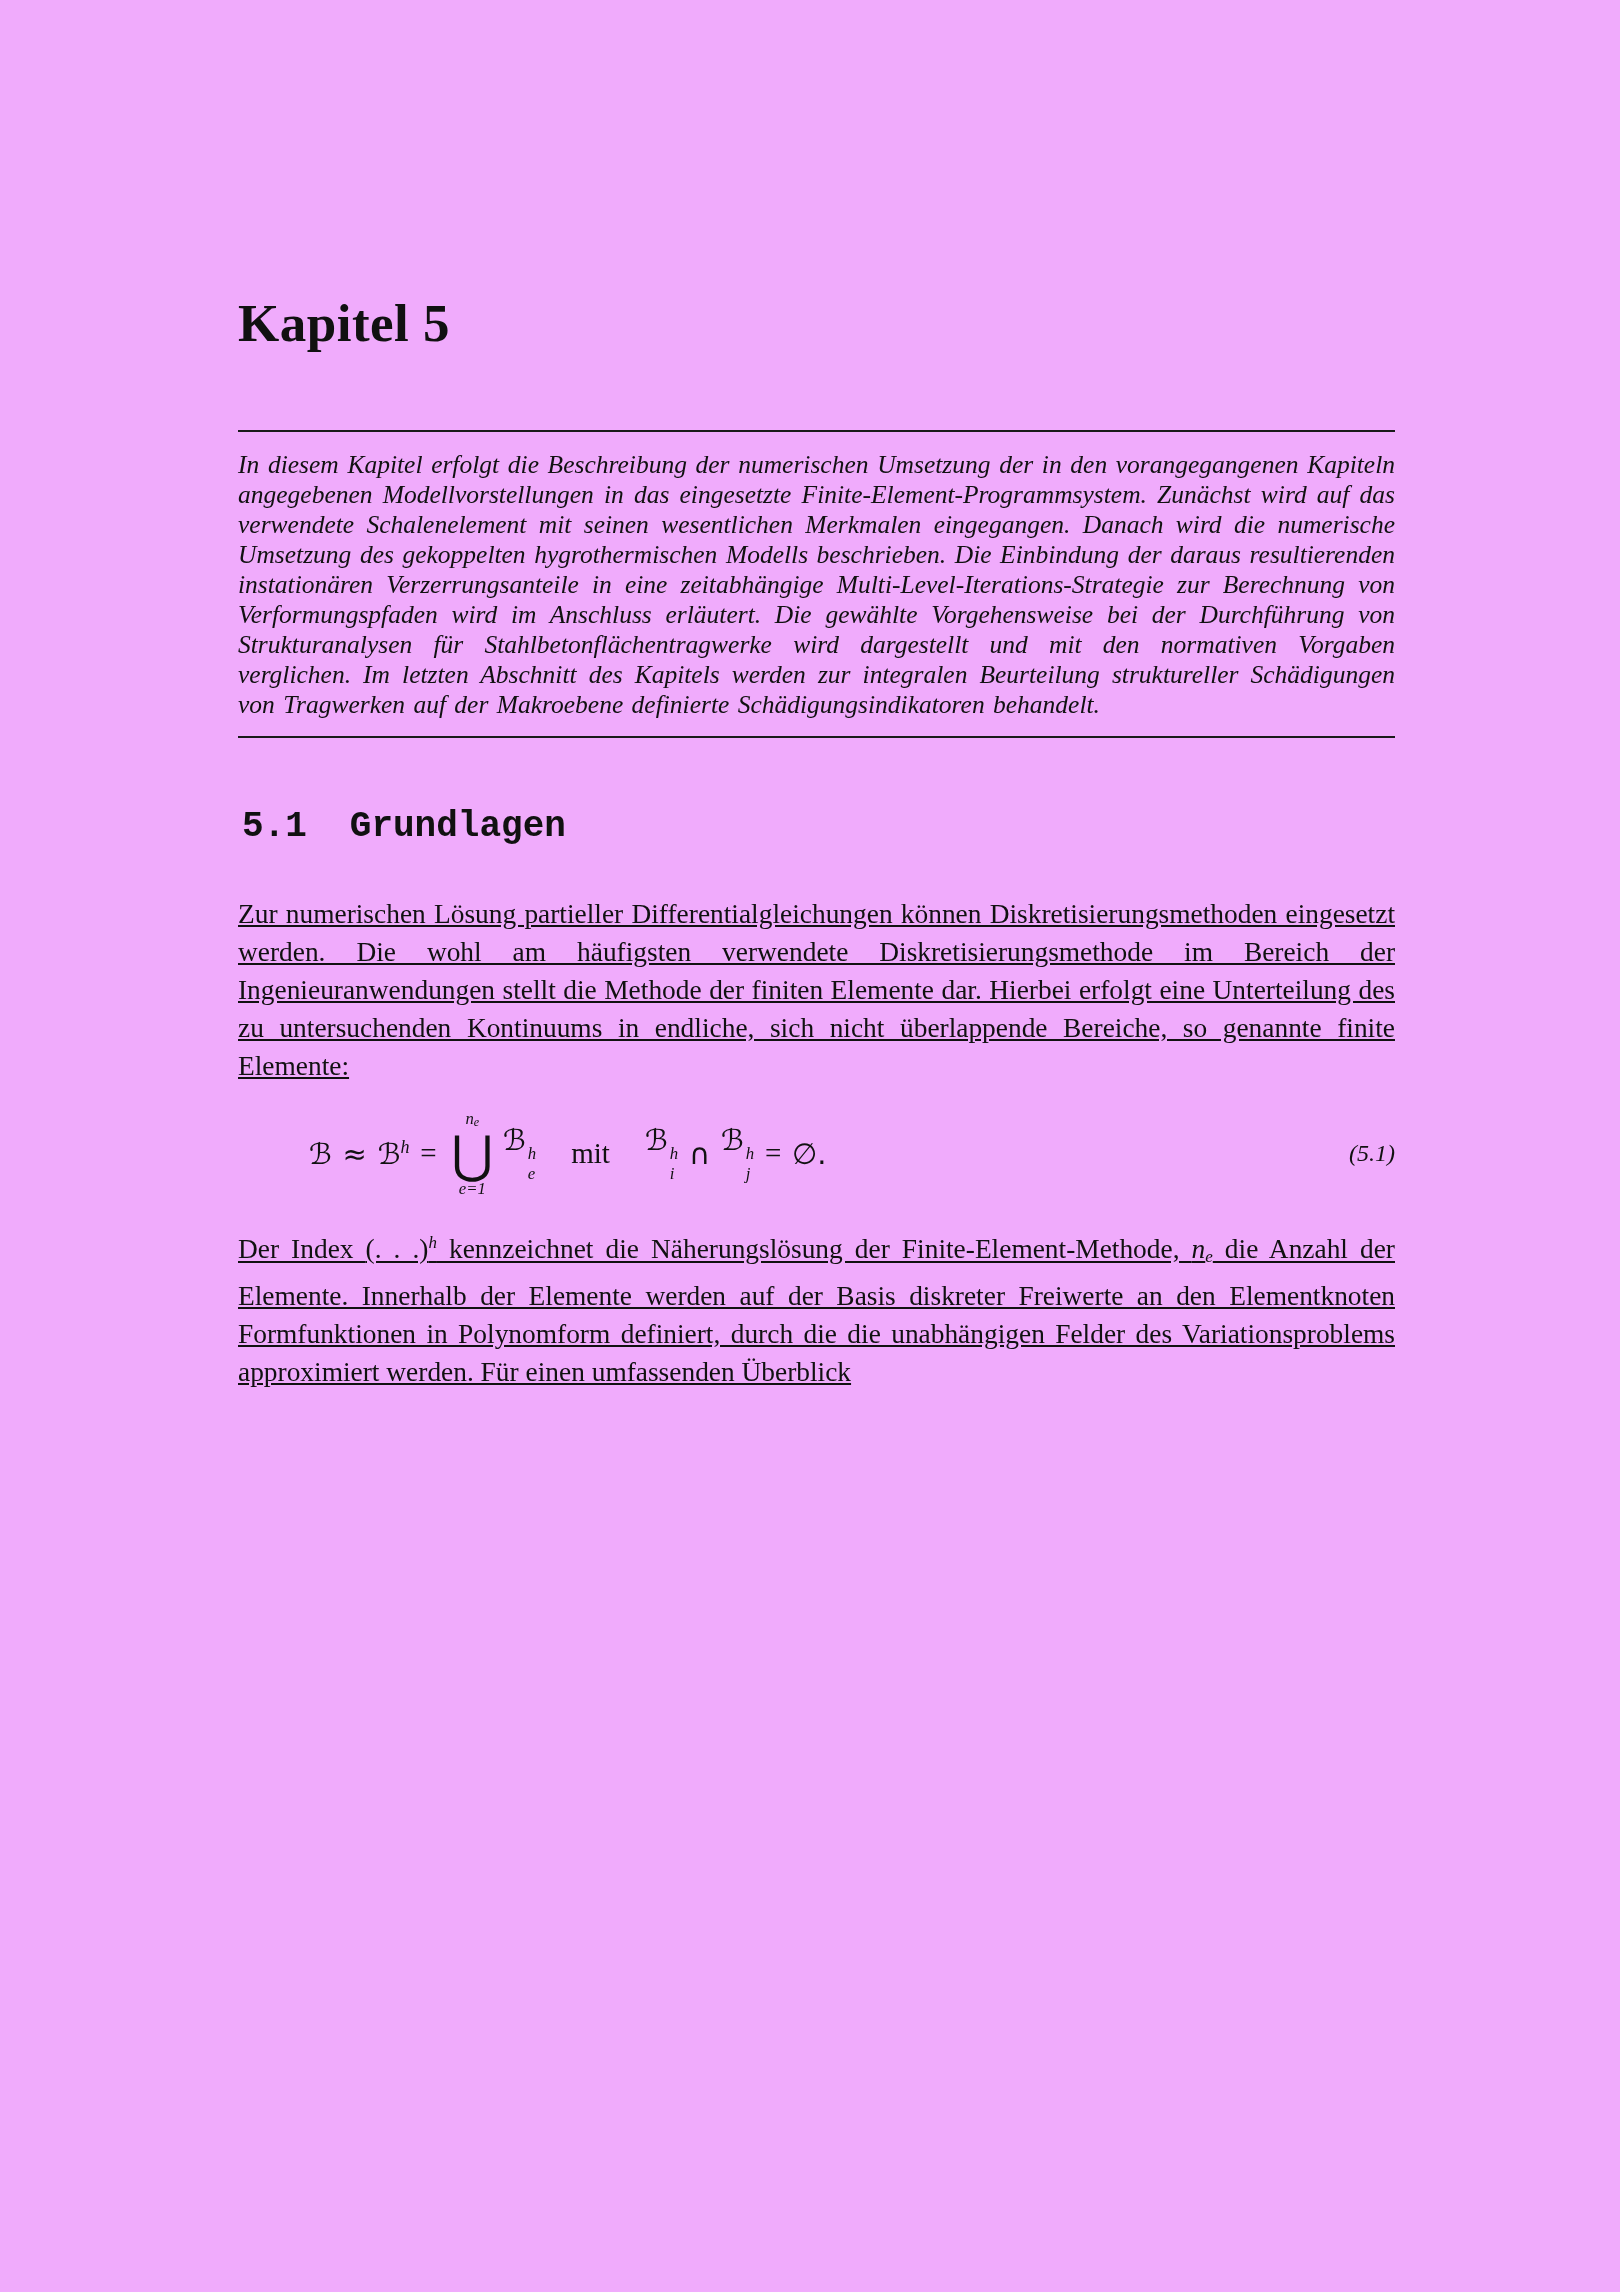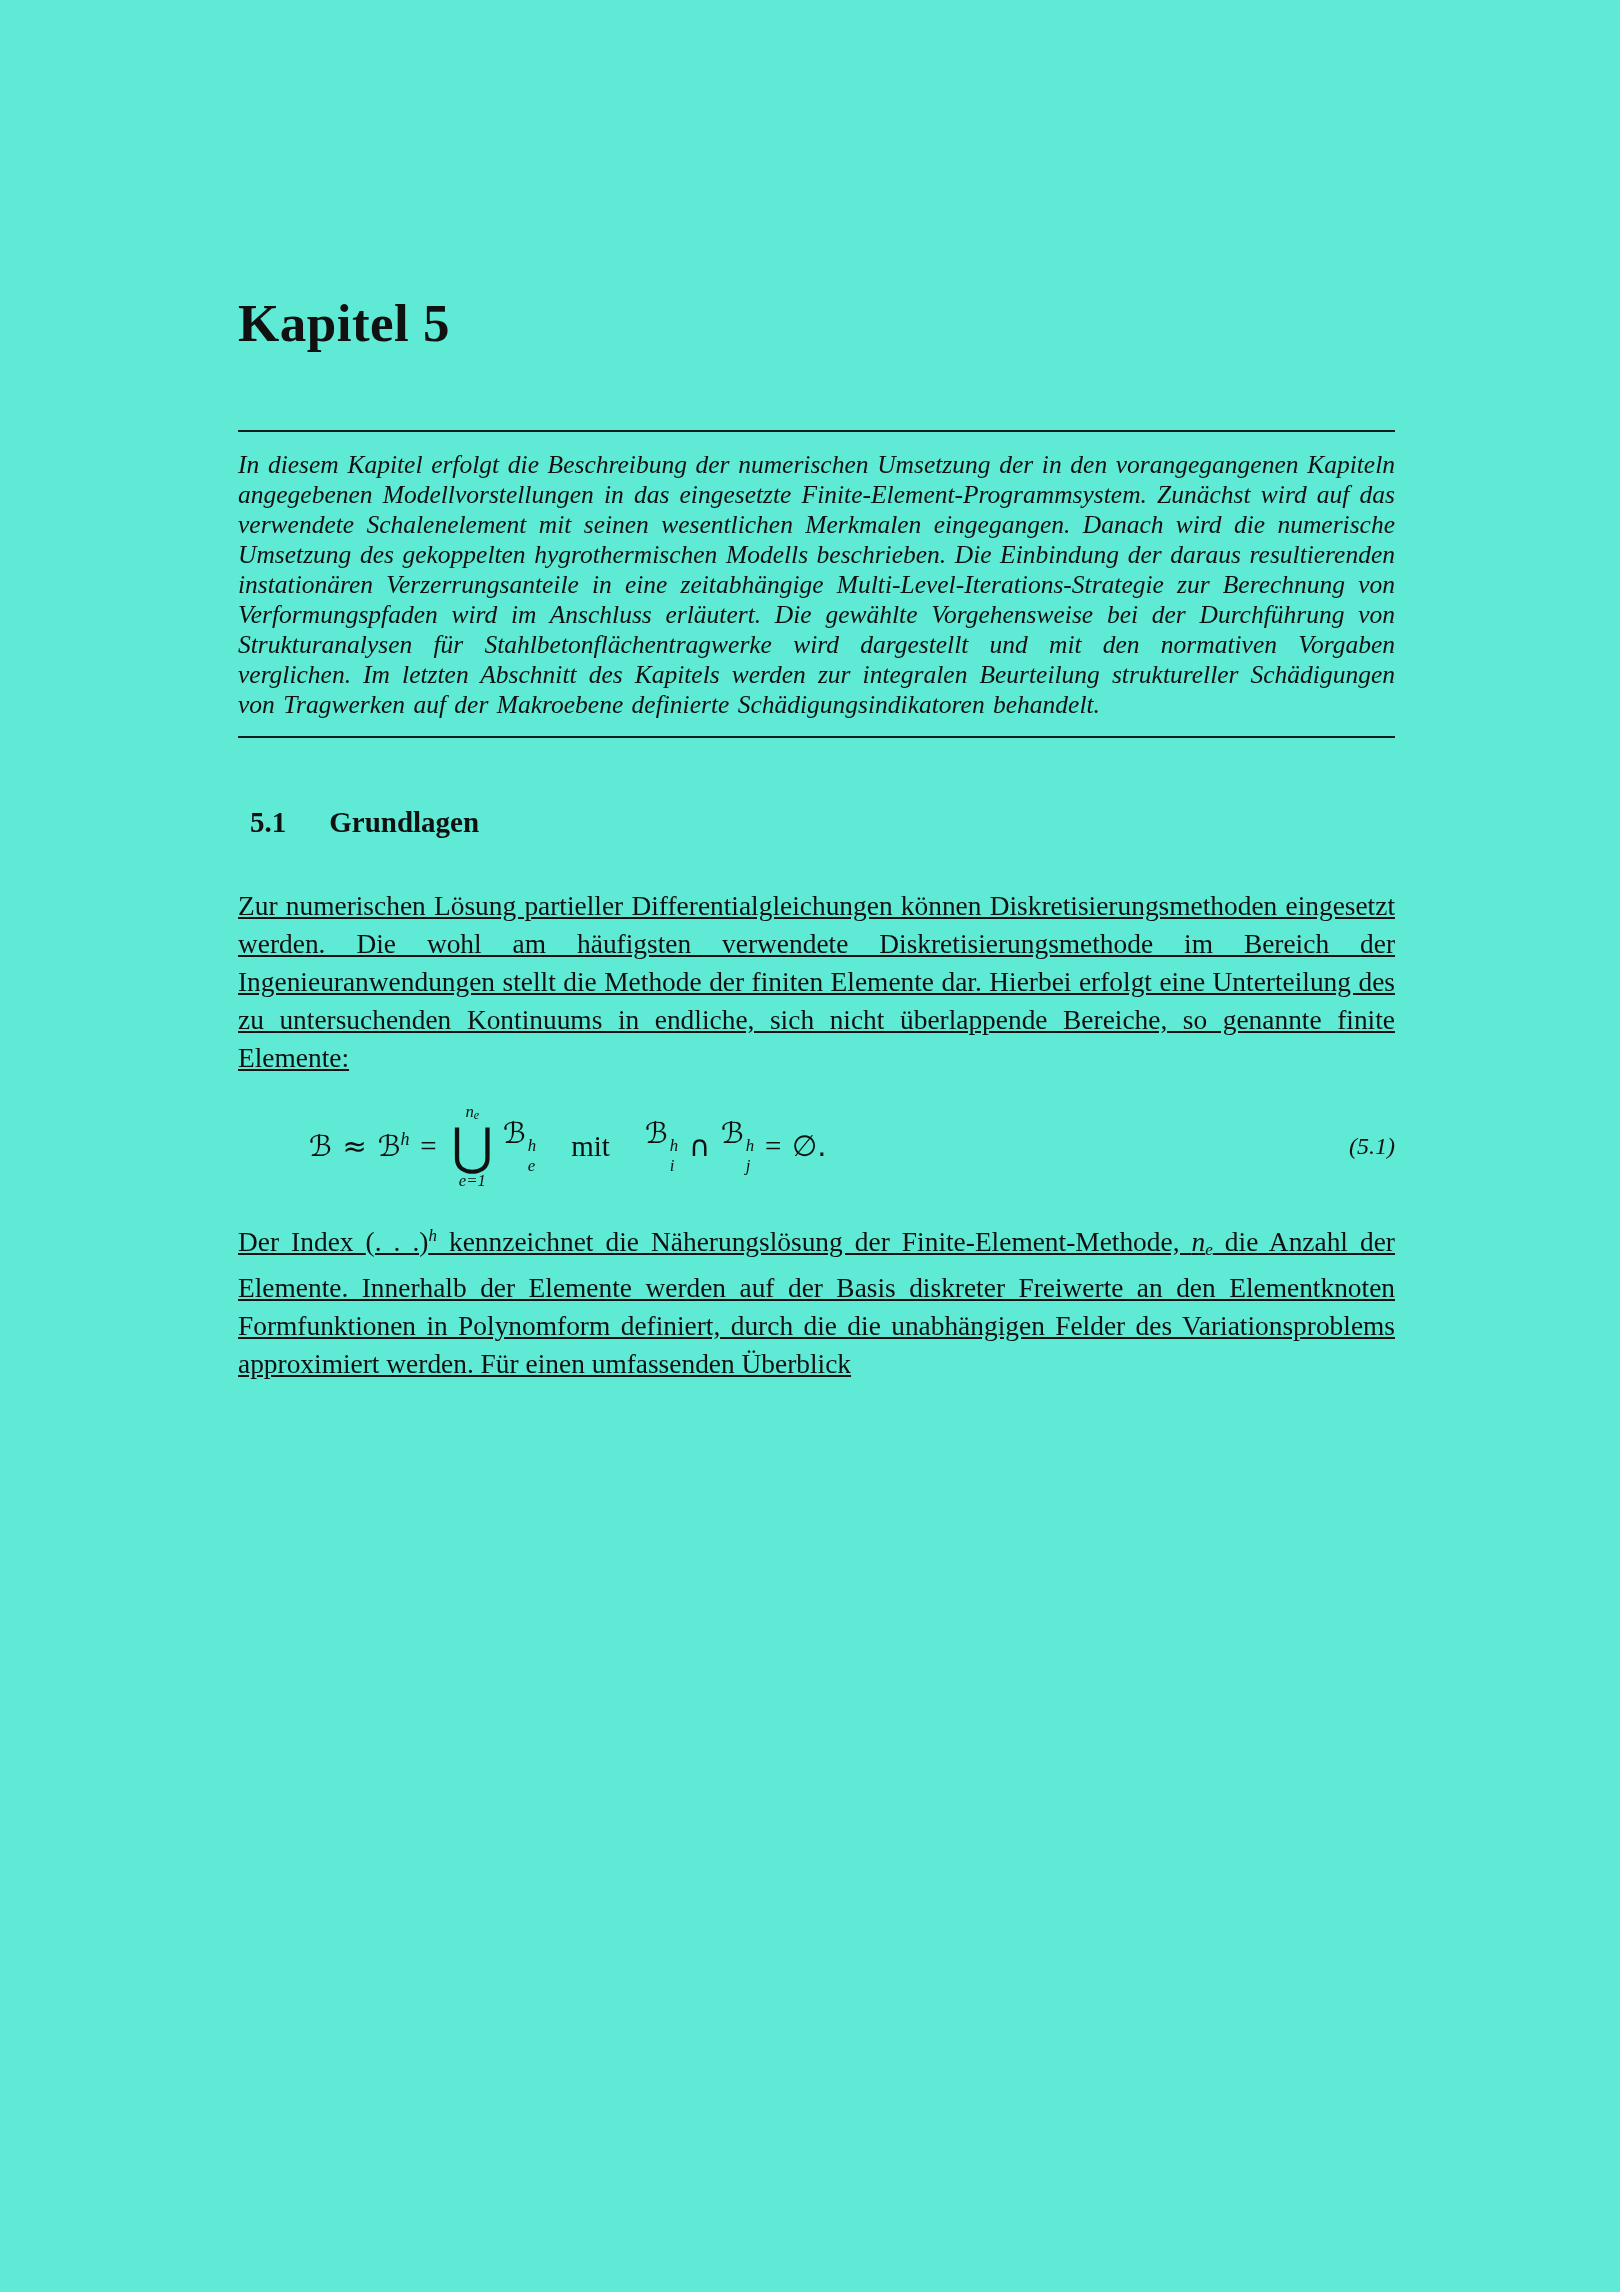--- a/index.html
+++ b/index.html
@@ -1,21 +1,21 @@
 <!DOCTYPE html>
 <html><head>
 <meta charset="utf-8">
 <style>
   * { box-sizing: border-box; }
   html, body { margin: 0; padding: 0; background: #ffffff; }
   .page {
     position: relative;
     width: 1620px;
     height: 2293px;
-    background: #5eead4;
+    background: #f0abfc;
     color: #111111;
     font-family: "Liberation Serif", "DejaVu Serif", serif;
     overflow: hidden;
   }
   .content {
     position: absolute;
     left: 238px;
     top: 0;
     width: 1157px;
     padding-top: 294px;
@@ -42,24 +42,25 @@
   .rule-bottom { margin-top: 15.7px; }
   .abstract {
     margin: 17.6px 0 0 0;
     font-style: italic;
     font-size: 25.5px;
     line-height: 30px;
     text-align: justify;
     word-spacing: 2px;
   }
   .section-heading {
-    margin: 69px 0 0 12px;
-    font-size: 29px;
+    margin: 69px 0 0 4px;
+    font-size: 36px;
     font-weight: bold;
     line-height: 1.1;
+    font-family: Liberation Mono, monospace;
   }
   .section-number { margin-right: 43px; }
   .body-text {
     margin: 49px 0 0 0;
     font-size: 27.4px;
     line-height: 38px;
     text-align: justify;
     text-decoration: underline;
   }
   .body-text.second { margin-top: 21.6px; }

